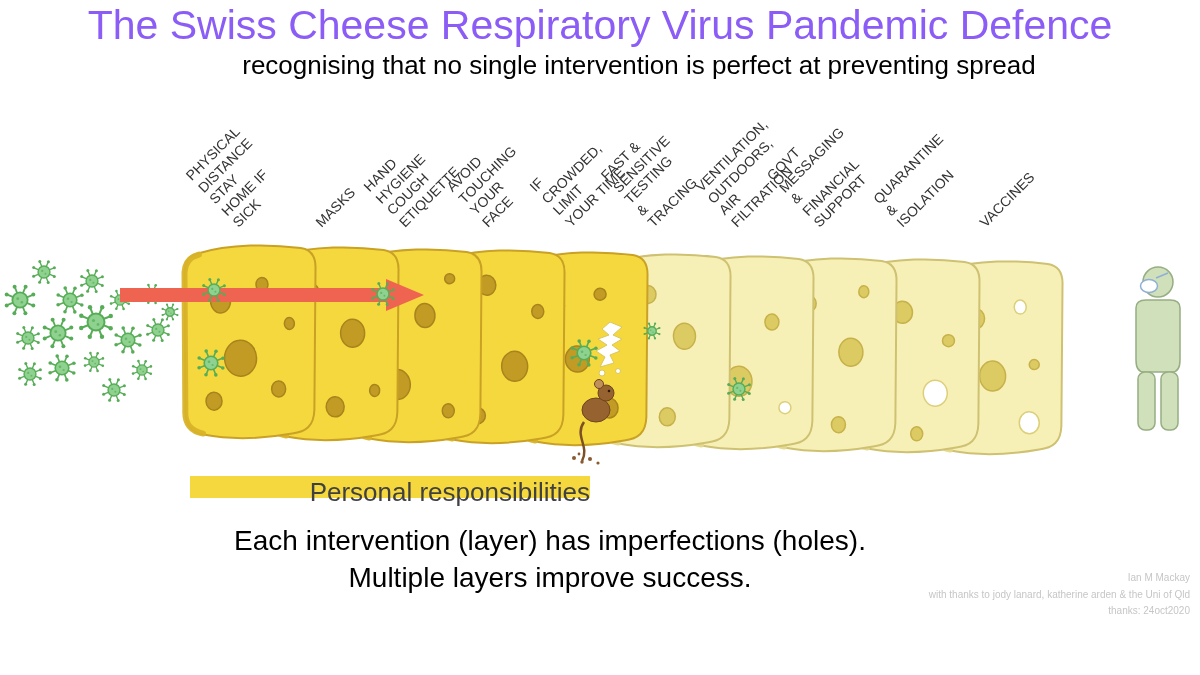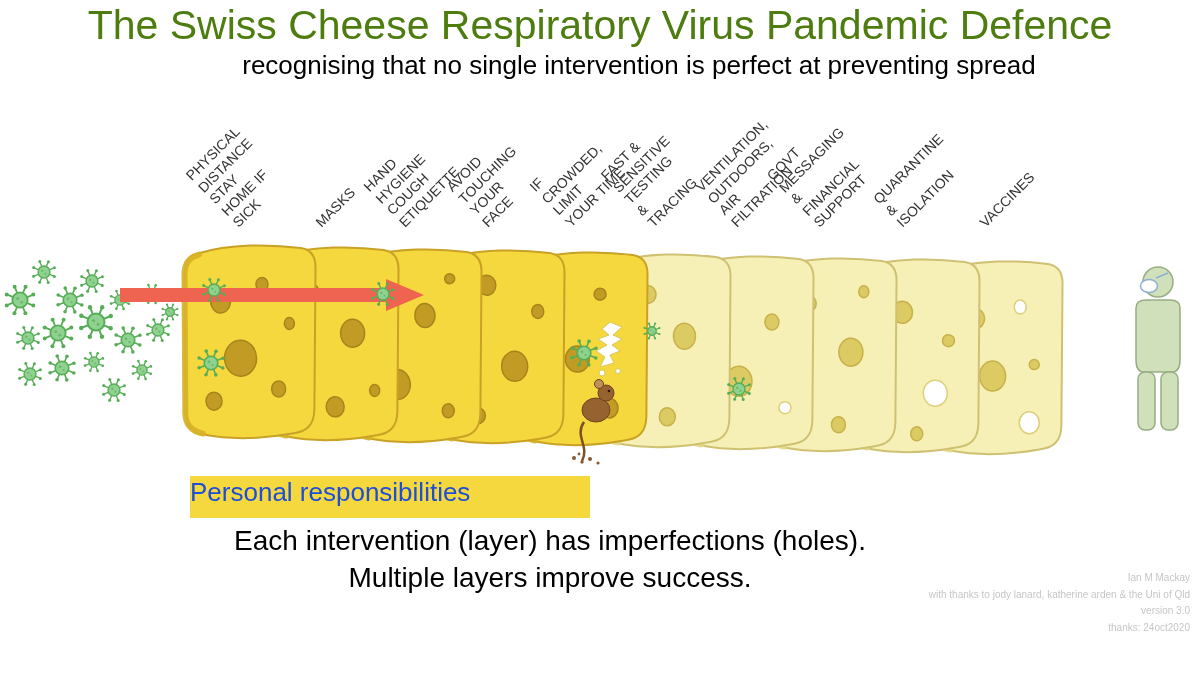--- a/index.html
+++ b/index.html
@@ -1,29 +1,29 @@
 <!DOCTYPE html>
 <html style="--arrow: #ee6450; --cheese-dark: #f5d83d; --cheese-light: #f7f0b6; --credit: #c6c6c6; --mouse: #96622f; --person: #cfe0ba;"><head>
 <meta charset="utf-8">
 <style>
   html,body{margin:0;padding:0;background:#fff;}
   #canvas{position:relative;width:1200px;height:675px;background:#fff;overflow:hidden;
           font-family:"Liberation Sans",sans-serif;}
   .abs{position:absolute;}
   .title{position:absolute;top:2px;left:0;width:100%;text-align:center;
-         font-size:41px;color:#4d7c0f;letter-spacing:0px;}
+         font-size:41px;color:#8b5cf6;letter-spacing:0px;}
   .subtitle{position:absolute;top:50px;left:0;width:100%;text-align:center;
             font-size:26px;color:#000;padding-left:39px;}
   .slice{position:absolute;transform:rotate(-2deg);}
   .label-anchor{position:absolute;width:0;height:0;z-index:40;}
   .layer-label{position:absolute;left:0;bottom:0;transform:rotate(-45deg);
                transform-origin:0 100%;white-space:pre-line;font-size:14px;
                line-height:16.5px;color:#333;}
-  .legend-box{position:absolute;height:42px;line-height:33px;text-align:left;
-              font-size:26px;color:#1d4ed8;}
+  .legend-box{position:absolute;height:22px;line-height:33px;text-align:right;
+              font-size:26px;color:#404040;}
   .legend-box.personal{left:190px;top:476px;width:400px;background:var(--cheese-dark,#f5d83d);}
   .legend-box.shared{left:621px;top:476px;width:389px;background:var(--cheese-light,#f7f0b6);}
   .caption{position:absolute;top:522px;left:0;width:1030px;text-align:center;
            font-size:28px;line-height:37px;color:#000;margin-left:35px;}
   .credits{position:absolute;top:570px;right:10px;text-align:right;
            font-size:10px;line-height:16.5px;color:var(--credit,#c6c6c6);}
 </style>
 </head>
 <body>
 
@@ -686,17 +686,16 @@
   </div>
 
   <div class="caption">
     <div>Each intervention (layer) has imperfections (holes).</div>
     <div>Multiple layers improve success.</div>
   </div>
 
   <div class="credits">
     <div>Ian M Mackay</div>
     <div>with thanks to jody lanard, katherine arden &amp; the Uni of Qld</div>
-    <div>version 3.0</div>
     <div>thanks: 24oct2020</div>
   </div>
 
 </div>
 
 </body></html>

